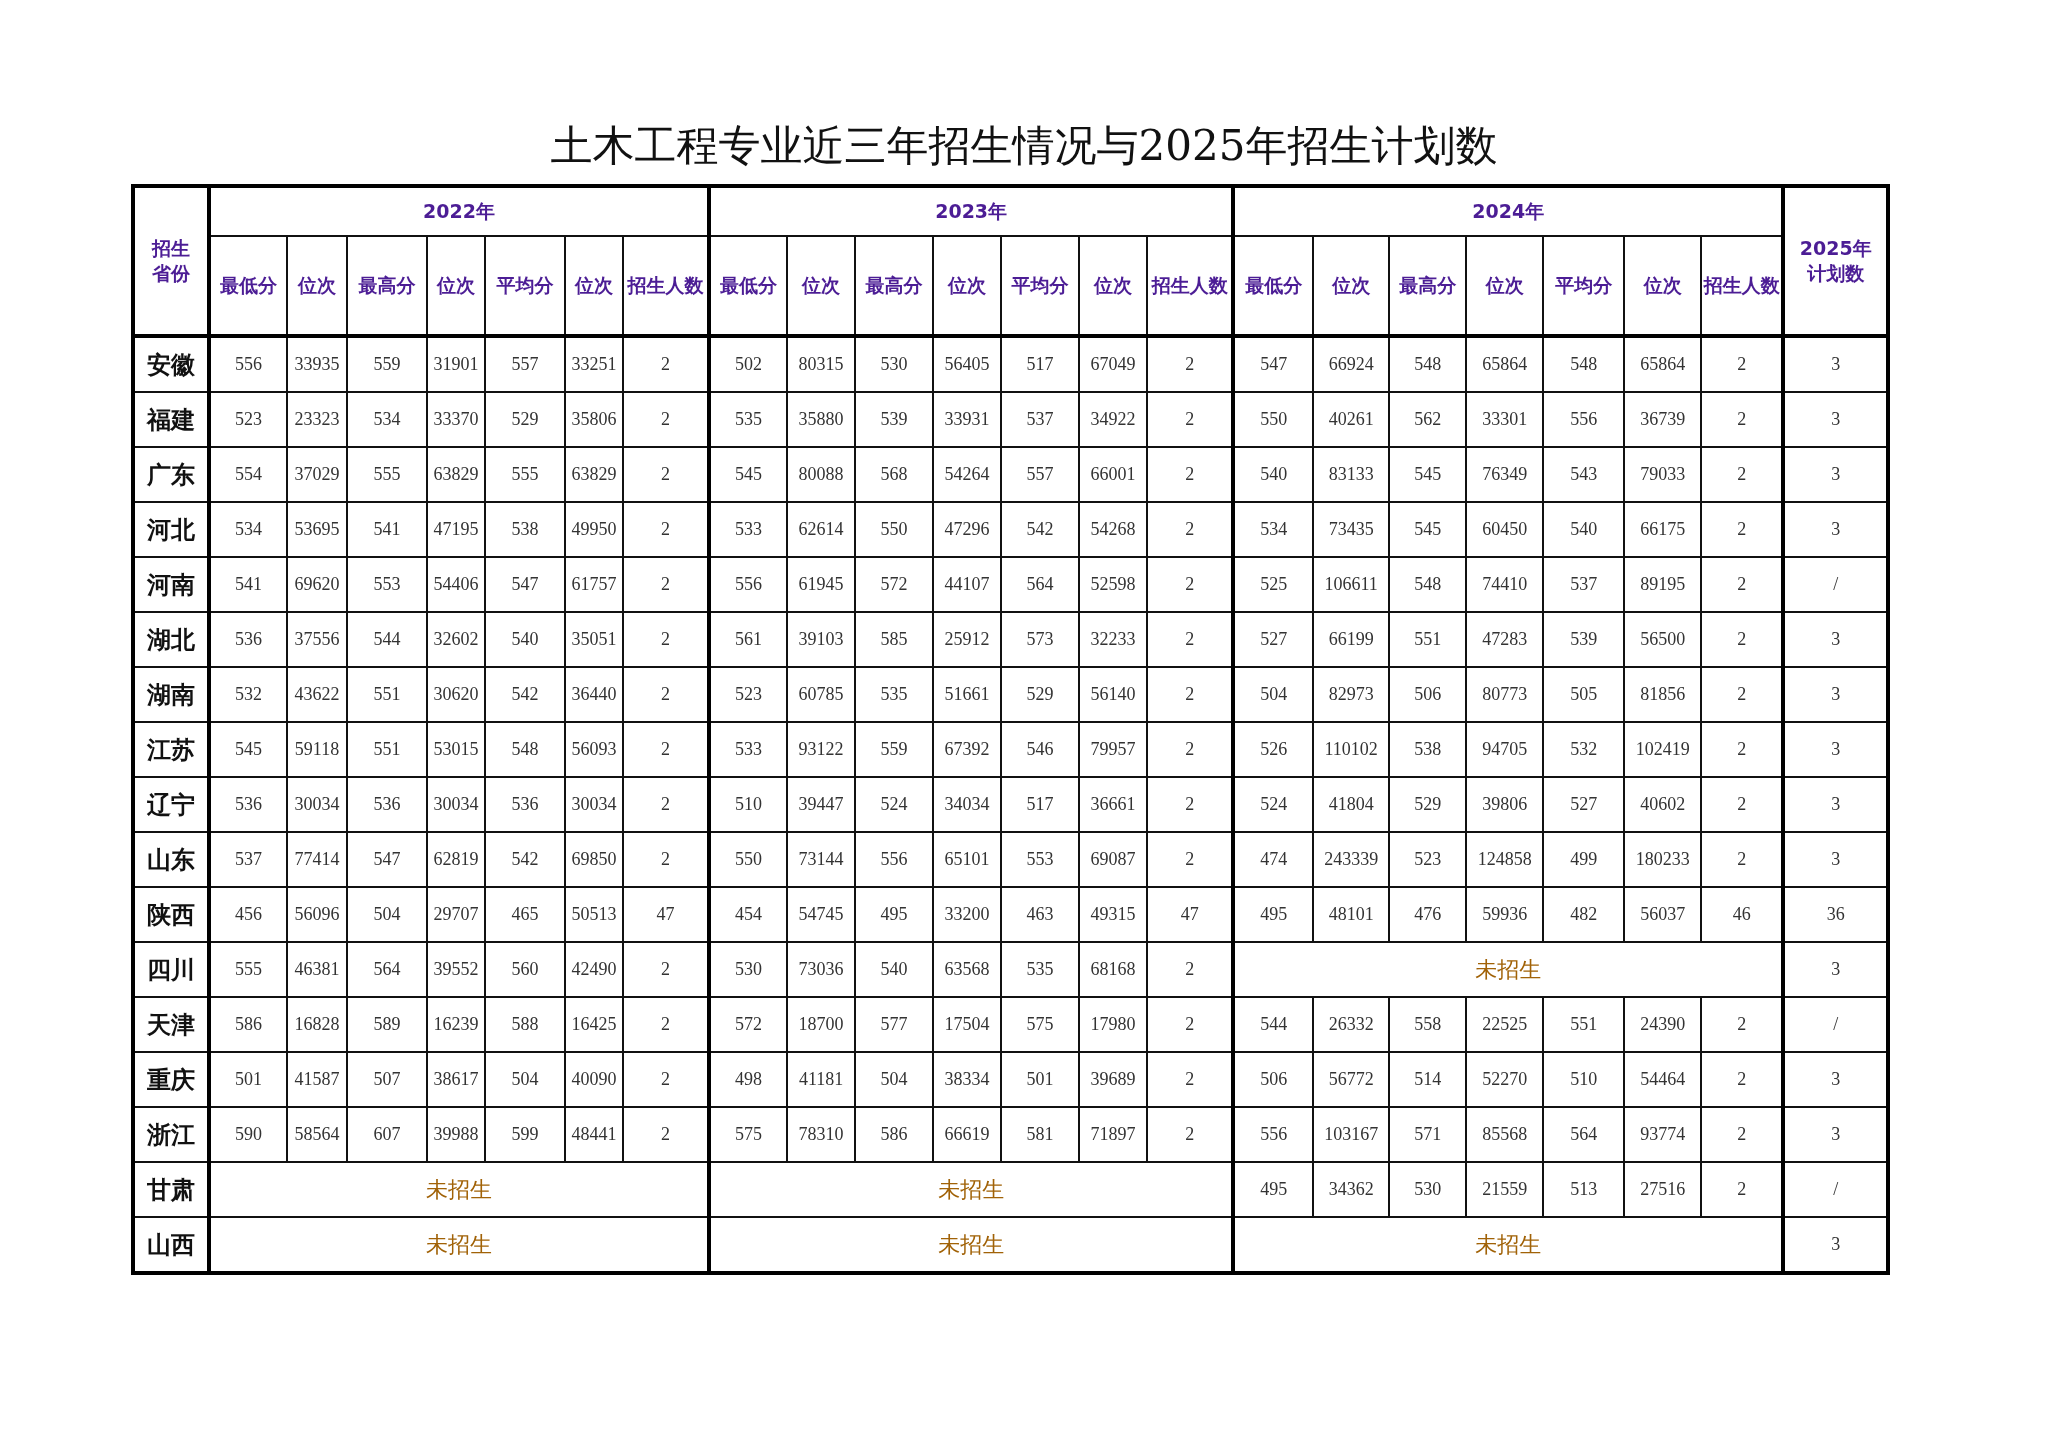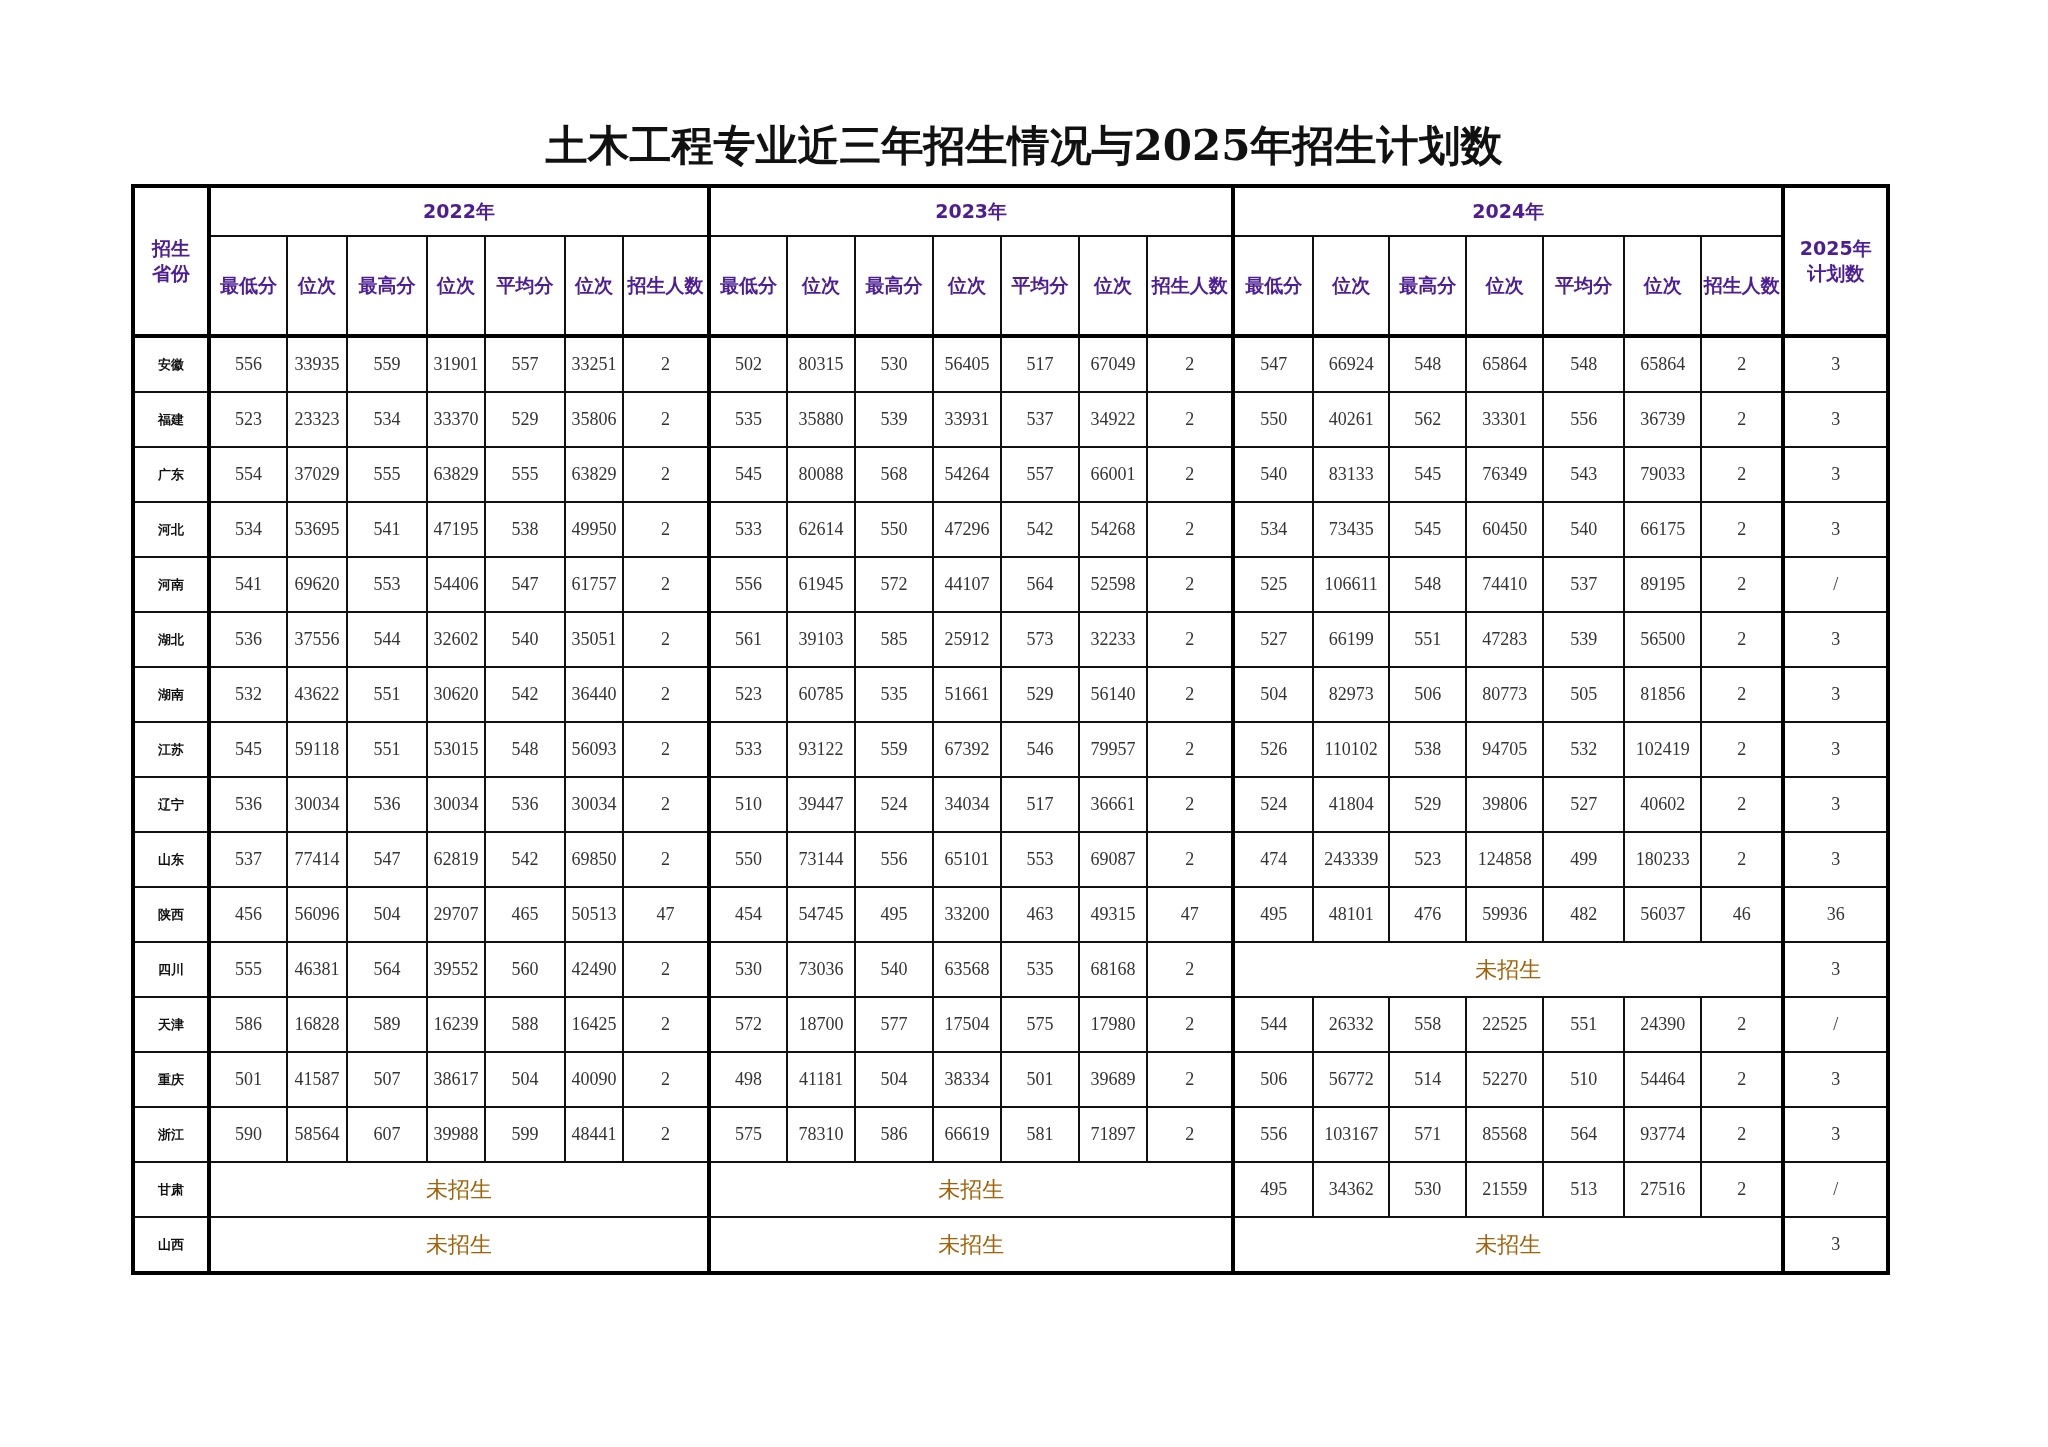--- a/index.html
+++ b/index.html
@@ -1,21 +1,21 @@
 <!DOCTYPE html>
 <html><head>
 <meta charset="utf-8">
 <style>
   html, body { margin: 0; padding: 0; background: #ffffff; }
   body { width: 2048px; height: 1447px; position: relative; overflow: hidden; }
   .title {
     position: absolute; left: 0; width: 2048px; top: 118px;
     text-align: center;
     font-family: "DejaVu Serif", "Liberation Serif", serif;
-    font-weight: bold; font-size: 42px; color: #111;
+    font-weight: normal; font-size: 42px; color: #111;
     letter-spacing: 0px;
   }
   table.grid {
     position: absolute; left: 131px; top: 184px;
     border-collapse: collapse;
     table-layout: fixed;
     width: 1756px;
     border: 4px solid #000;
   }
   table.grid td, table.grid th {
@@ -25,21 +25,21 @@
   }
   th {
     font-family: "DejaVu Sans", "Liberation Sans", sans-serif;
     font-weight: bold; font-size: 19px; color: #4c1d95; line-height: 25px;
   }
   tr.h1 th { height: 47px; }
   tr.h2 th { height: 97px; }
   tr.data td { height: 53px; }
   td.prov {
     font-family: "DejaVu Sans", "Liberation Sans", sans-serif;
-    font-weight: bold; font-size: 13px; color: #111;
+    font-weight: bold; font-size: 24px; color: #111;
   }
   td.num {
     font-family: "Liberation Serif", "DejaVu Serif", serif;
     font-size: 18px; color: #333;
   }
   td.none {
     font-family: Liberation Mono, monospace;
     font-size: 22px; color: #a16207;
   }
   .thick-l { border-left: 4px solid #000 !important; }

